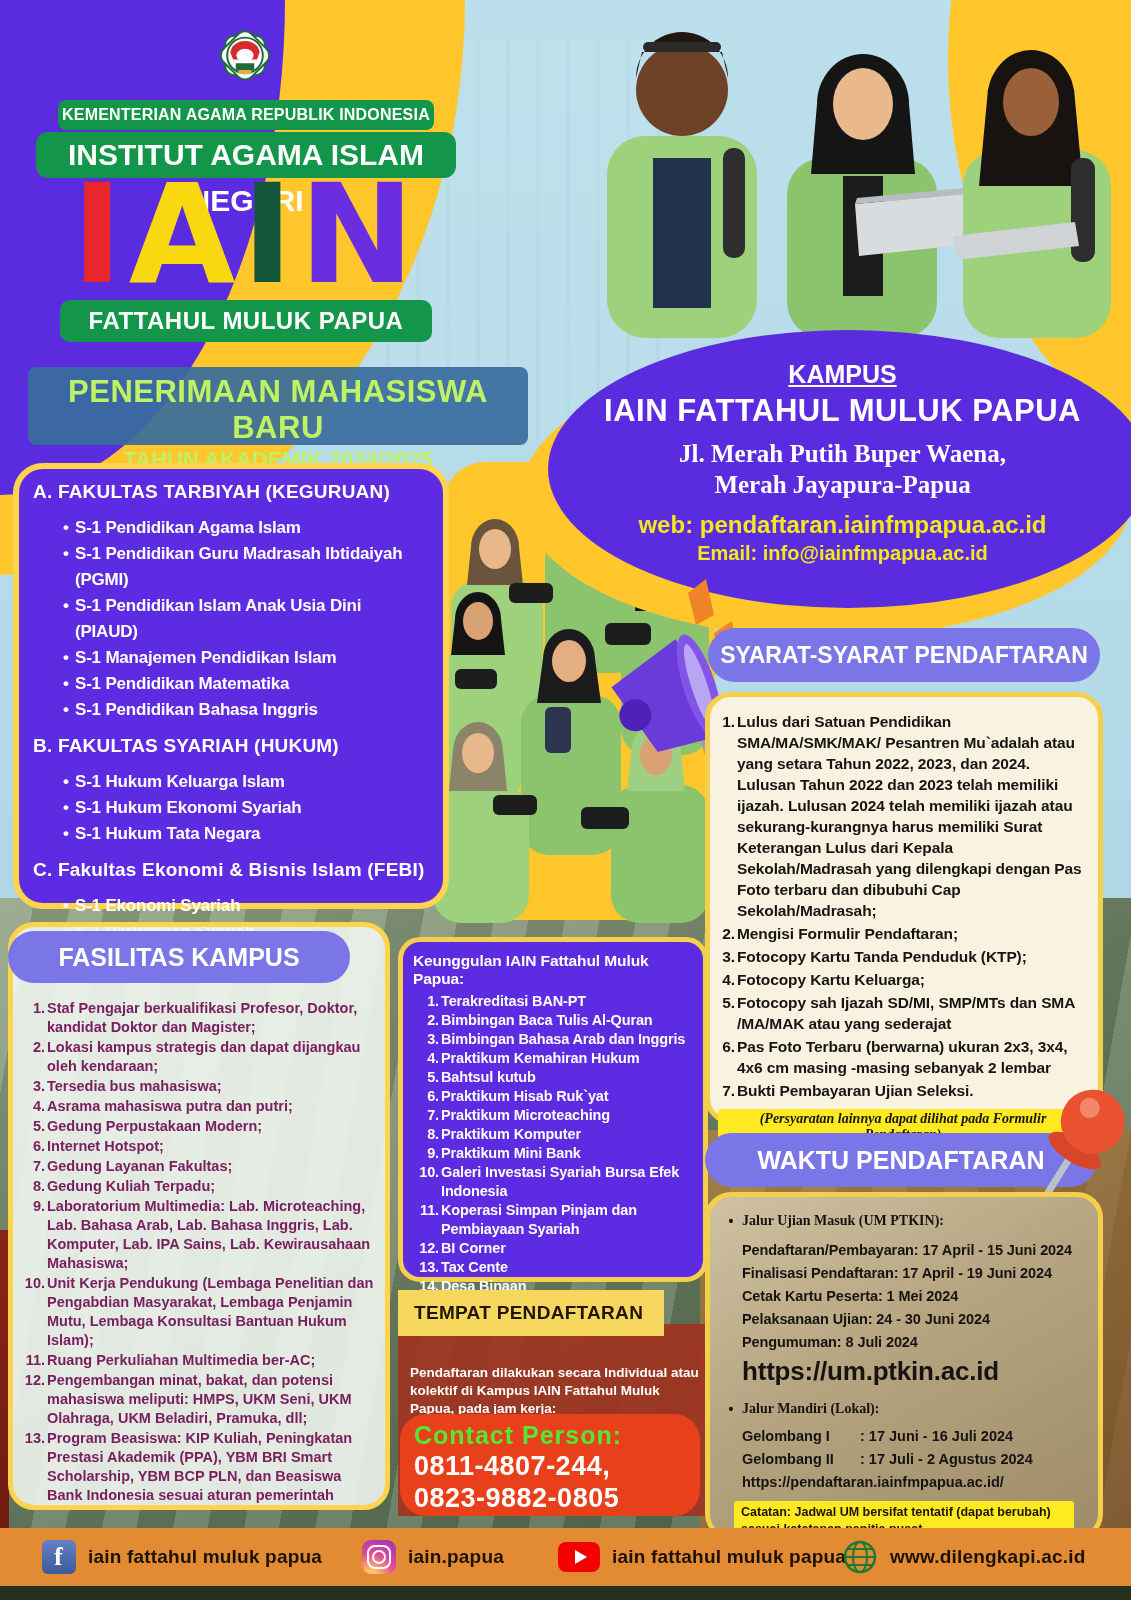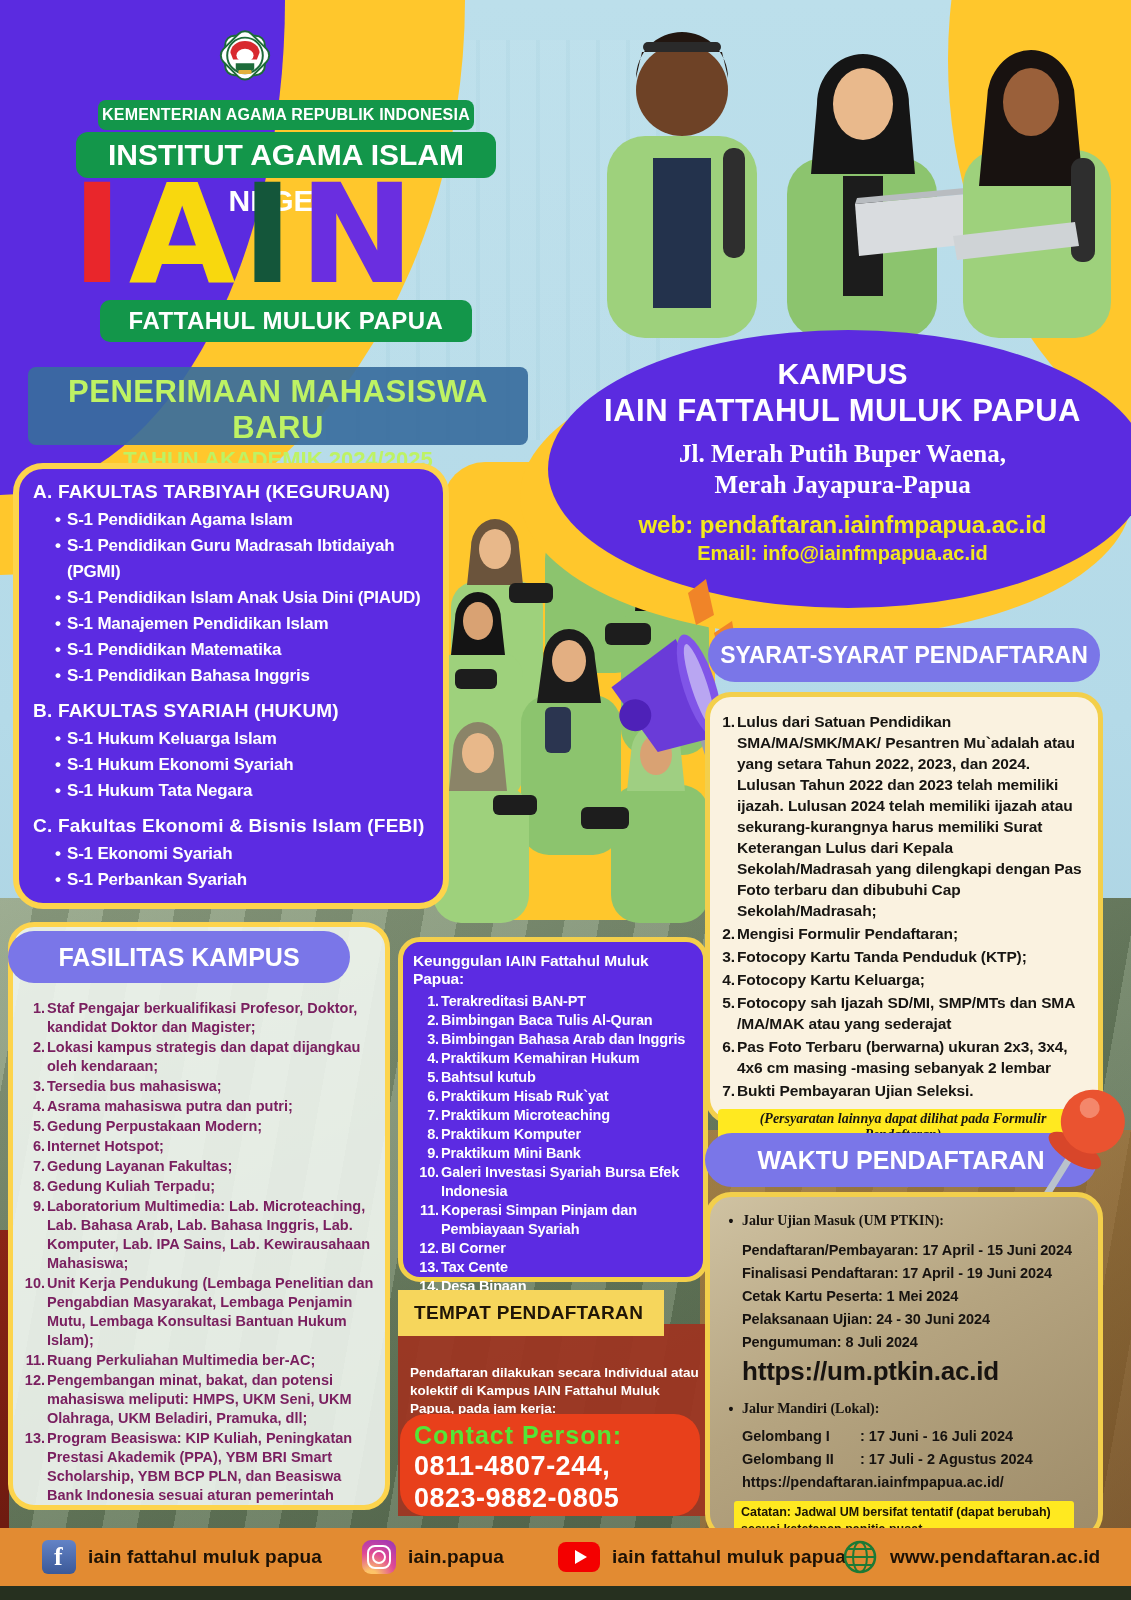--- a/index.html
+++ b/index.html
@@ -20,21 +20,21 @@
   .warm-patch{left:700px;top:1130px;width:431px;height:398px;
     background:linear-gradient(140deg,rgba(210,135,55,.55),rgba(145,82,30,.65));}
   .left-strip{left:0;top:1230px;width:9px;height:298px;background:linear-gradient(#8a2416,#6e1b10);}
   .swoosh-yellow-tr{left:948px;top:-370px;width:700px;height:860px;border-radius:50%;background:#ffc72c;}
   .swoosh-yellow-tl{left:0;top:0;width:465px;height:575px;border-radius:0 0 100% 0;background:#ffc72c;}
   .swoosh-purple-tl{left:0;top:0;width:285px;height:495px;border-radius:0 0 100% 0;background:#5b2be0;}
   .mid-yellow-rect{left:443px;top:462px;width:272px;height:458px;border-radius:42px;background:#ffc72c;}
 
   
   .logo{left:212px;top:26px;}
-  .pill-green{background:#13964a;color:#fff;text-align:center;font-weight:700;margin-left:40px;}
+  .pill-green{background:#13964a;color:#fff;text-align:center;font-weight:700;}
   .ministry-pill{left:58px;top:100px;width:376px;height:30px;border-radius:8px;
     font-size:16px;line-height:30px;letter-spacing:.2px;}
   .institute-pill{left:36px;top:132px;width:420px;height:46px;border-radius:12px;
     font-size:30px;line-height:46px;font-weight:800;}
   .iain{left:60px;top:160px;width:372px;text-align:center;font-weight:800;font-size:138px;line-height:150px;
     letter-spacing:6px;font-family:"DejaVu Sans",sans-serif;}
   .iain span:nth-child(1){color:#e9262b;}
   .iain span:nth-child(2){color:#f8d80e;}
   .iain span:nth-child(3){color:#14563a;}
   .iain span:nth-child(4){color:#6a2ee0;}
@@ -43,29 +43,29 @@
   .banner{left:28px;top:367px;width:500px;height:78px;border-radius:8px;
     background:rgba(56,108,157,.92);color:#bef264;text-align:center;padding-top:7px;}
   .banner .t{font-size:31px;font-weight:800;letter-spacing:.5px;line-height:36px;}
   .banner .s{font-size:22px;font-weight:700;line-height:28px;}
 
   
   .fac-box{left:13px;top:463px;width:436px;height:446px;background:#5c2be2;
     border:6px solid #fdd44c;border-radius:30px;padding:12px 8px 8px 14px;color:#fff;}
   .fac-sec h3{margin:0 0 4px 0;font-size:19px;font-weight:800;letter-spacing:.2px;}
   .fac-sec{margin-bottom:11px;}
-  .prog-list{list-style:none;margin:4px;padding:0 0 0 12px;}
+  .prog-list{list-style:none;margin:12px;padding:0 0 0 12px;}
   .prog{display:flex;font-size:17px;font-weight:700;line-height:26px;letter-spacing:-.2px;}
   .prog::before{content:"•";flex:0 0 18px;text-align:center;}
 
   
   .oval-yellow{left:520px;top:354px;width:612px;height:284px;border-radius:50%;background:#ffc72c;}
   .oval-purple{left:548px;top:330px;width:600px;height:278px;border-radius:50%;background:#5b2be0;}
   .oval-content{left:565px;top:356px;width:555px;text-align:center;color:#fff;}
-  .oval-content .k1{font-size:30px;font-weight:800;line-height:36px;}
+  .oval-content .k1{font-size:25px;font-weight:800;line-height:36px;text-decoration:underline;}
   .oval-content .k2{font-size:31px;font-weight:800;line-height:38px;letter-spacing:.5px;}
   .oval-content .addr{font-family:"Liberation Serif","DejaVu Serif",serif;font-size:25px;font-weight:700;line-height:31px;margin-top:8px;}
   .oval-content .web{color:#f3e81d;font-size:24px;font-weight:800;line-height:30px;margin-top:10px;}
   .oval-content .email{color:#f3e81d;font-size:20px;font-weight:800;line-height:26px;}
 
   
   .sec-head{background:#7a76e8;color:#ffffff;text-align:center;font-weight:800;border-radius:28px;}
   .syarat-head{left:708px;top:628px;width:392px;height:54px;font-size:23px;line-height:54px;}
   .waktu-head{left:705px;top:1133px;width:392px;height:54px;font-size:25px;line-height:54px;}
   .fas-head{left:8px;top:931px;width:342px;height:52px;font-size:25px;line-height:52px;}
@@ -526,18 +526,18 @@
       <span class="f-label">iain fattahul muluk papua</span>
     </div>
     <div class="f-item" style="left:842px;">
       <svg width="36" height="36" viewBox="0 0 36 36">
         <circle cx="18" cy="18" r="15" fill="none" stroke="#1d7a35" stroke-width="2.5"></circle>
         <ellipse cx="18" cy="18" rx="7" ry="15" fill="none" stroke="#1d7a35" stroke-width="2"></ellipse>
         <line x1="3" y1="18" x2="33" y2="18" stroke="#1d7a35" stroke-width="2"></line>
         <line x1="5" y1="10" x2="31" y2="10" stroke="#1d7a35" stroke-width="2"></line>
         <line x1="5" y1="26" x2="31" y2="26" stroke="#1d7a35" stroke-width="2"></line>
       </svg>
-      <span class="f-label">www.pendaftaran.ac.id</span>
+      <span class="f-label">www.dilengkapi.ac.id</span>
     </div>
   </div>
   <div class="abs below-footer"></div>
 
 </div>
 
 </body></html>

